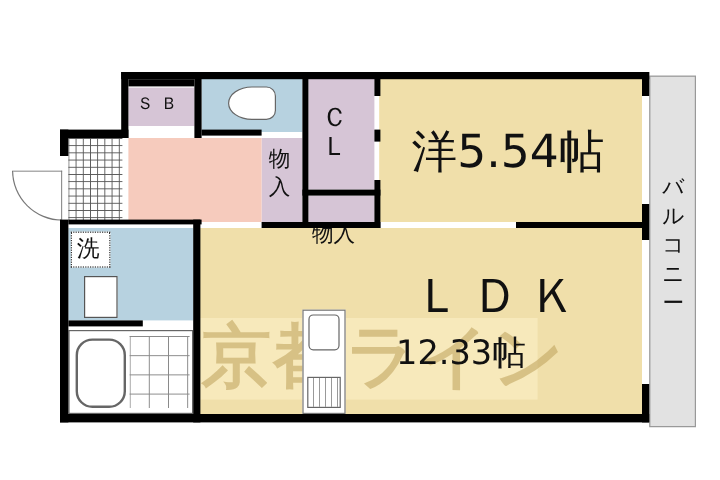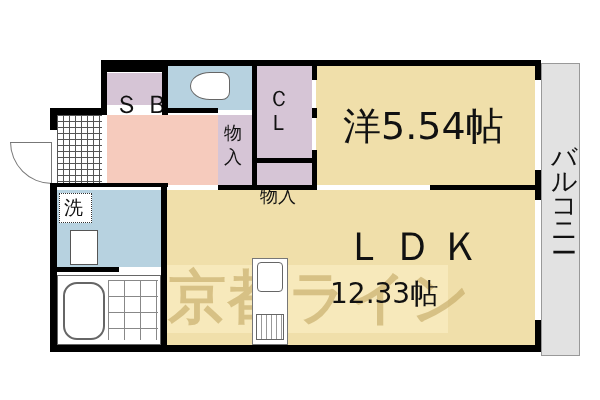--- a/index.html
+++ b/index.html
@@ -7,21 +7,21 @@
   .abs { position:absolute; box-sizing:border-box; }
   .wall { position:absolute; background:#000; }
   .room-label { position:absolute; color:#111; white-space:nowrap; line-height:1; text-align:center; }
   .door-arc { position:absolute; border:1px solid #777; background:#fff; box-sizing:border-box; }
   .watermark { position:absolute; color:rgba(190,160,90,0.55); font-weight:bold; white-space:nowrap; line-height:1; letter-spacing:2px; }
 </style>
 </head>
 <body>
 
 <div class="abs" style="left:541px;top:63px;width:39px;height:293px;background:#e2e2e2;border:1px solid #999;"></div>
-<div class="room-label" style="left:551px;top:145px;width:20px;font-size:26px;line-height:24px;white-space:normal;word-break:break-all;">
+<div class="room-label" style="left:551px;top:145px;width:20px;font-size:18px;line-height:24px;white-space:normal;word-break:break-all;">
   <span>バルコニー</span>
 </div>
 
 <div class="abs" style="left:316px;top:65px;width:219px;height:120px;background:#f0dfaa;"></div>
 <div class="room-label" style="left:343px;top:107px;font-size:38px;">洋5.54帖</div>
 
 <div class="abs" style="left:166px;top:190px;width:369px;height:155px;background:#f0dfaa;"></div>
 <div class="abs" style="left:166px;top:265px;width:282px;height:68px;background:#f7e9bb;"></div>
 <div class="watermark" style="left:168px;top:268px;font-size:58px;">京都ライン</div>
 <div class="room-label" style="left:345px;top:227px;font-size:40px;letter-spacing:8px;font-family:Liberation Serif, serif;">ＬＤＫ</div>
@@ -41,21 +41,21 @@
 <div class="abs" style="left:218px;top:115px;width:34px;height:70px;background:#d6c5d6;"></div>
 <div class="room-label" style="left:224px;top:124px;font-size:18px;">物</div>
 <div class="room-label" style="left:224px;top:148px;font-size:18px;">入</div>
 
 <div class="abs" style="left:168px;top:65px;width:84px;height:45px;background:#b7d2e0;"></div>
 <div class="abs" style="left:190px;top:72px;width:40px;height:28px;border:1px solid #666;border-radius:50% 8px 8px 50%;background:#fff;"></div>
 
 <div class="abs" style="left:107px;top:115px;width:111px;height:70px;background:#f6cbbd;"></div>
 
 <div class="abs" style="left:107px;top:73px;width:55px;height:32px;background:#d6c5d6;"></div>
-<div class="room-label" style="left:114px;top:92px;font-size:25px;letter-spacing:6px;">ＳＢ</div>
+<div class="room-label" style="left:114px;top:80px;font-size:14px;letter-spacing:6px;">ＳＢ</div>
 
 <div class="abs" style="left:57px;top:115px;width:45px;height:70px;background-color:#fff;background-image:linear-gradient(#555 1px,transparent 1px),linear-gradient(90deg,#555 1px,transparent 1px);background-size:6px 6px;"></div>
 
 <div class="door-arc" style="left:10px;top:142px;width:42px;height:42px;border-radius:0 0 0 42px;border-top:1px solid #777;"></div>
 
 <div class="abs" style="left:57px;top:190px;width:104px;height:77px;background:#b7d2e0;"></div>
 <div class="abs" style="left:59px;top:193px;width:33px;height:30px;border:1px dotted #333;background:#fff;"></div>
 <div class="room-label" style="left:64px;top:198px;font-size:19px;">洗</div>
 <div class="abs" style="left:70px;top:230px;width:28px;height:35px;background:#fff;border:1px solid #555;"></div>
 

